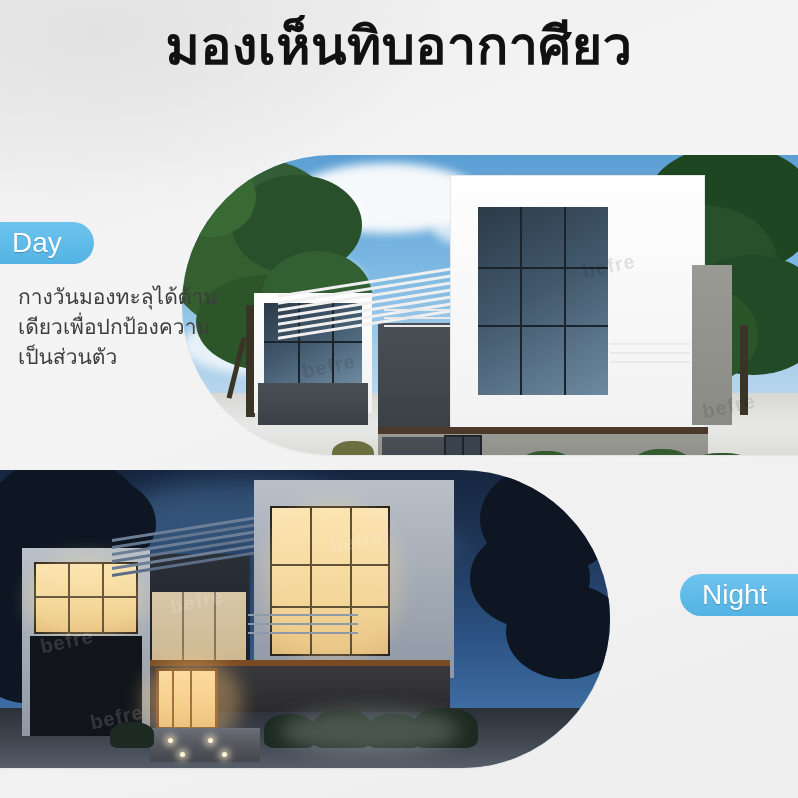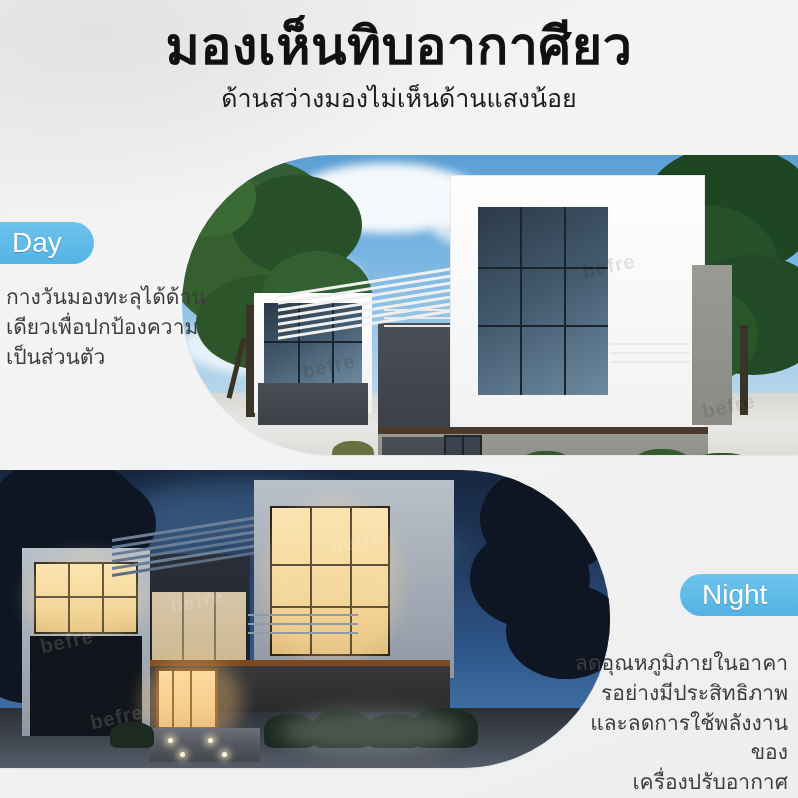--- a/index.html
+++ b/index.html
@@ -139,31 +139,30 @@
   }
 
   
   .caption{
     position:absolute;
     font-size:21px;
     line-height:1.42;
     color:#3d3d3d;
     white-space:pre-line;
   }
-  .caption-day{ top:282px; left:6px; width:200px; text-align:left; }
+  .caption-day{ top:282px; left:18px; width:200px; text-align:left; }
   .caption-night{ top:648px; right:10px; width:215px; text-align:right; }
 </style>
 </head>
 <body>
 
 <div id="page">
 
   <div class="header">
     <div class="headline">มองเห็นทิบอากาศียว</div>
-    <div class="subheadline">ด้านสว่างมองไม่เห็นด้านแสงน้อย</div>
   </div>
 
   <div class="panel panel-day">
     <div class="scene">
       <div class="sky-day"></div>
 
       <div class="cloud" style="left:30px;  top:28px;  width:150px; height:60px;"></div>
       <div class="cloud" style="left:110px; top:8px;   width:190px; height:70px;"></div>
       <div class="cloud" style="left:10px;  top:96px;  width:170px; height:55px;"></div>
       <div class="cloud" style="left:250px; top:50px;  width:120px; height:44px; opacity:.7;"></div>
@@ -346,18 +345,14 @@
     <span>Day</span>
   </div>
 
   <div class="badge badge-night">
     <span>Night</span>
   </div>
 
   <div class="caption caption-day">กางวันมองทะลุได้ด้าน
 เดียวเพื่อปกป้องความ
 เป็นส่วนตัว</div>
-  <div class="caption caption-night">ลดอุณหภูมิภายในอาคา
-รอย่างมีประสิทธิภาพ
-และลดการใช้พลังงานของ
-เครื่องปรับอากาศ</div>
 
 </div>
 
 </body></html>

